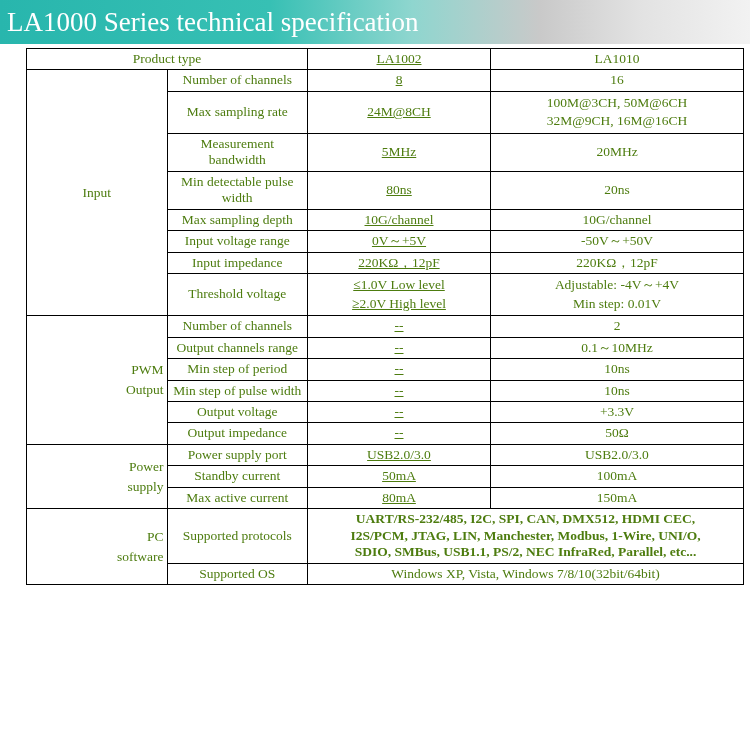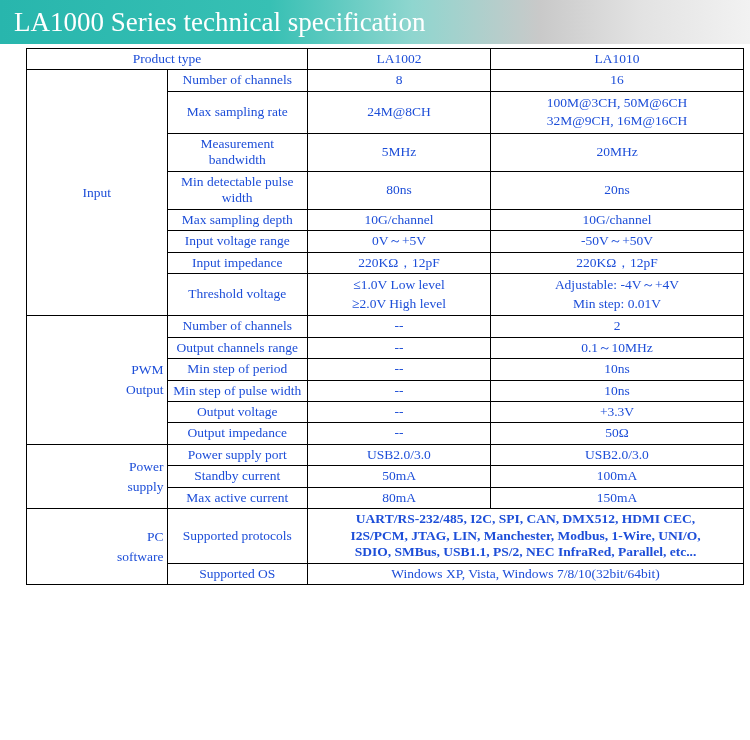--- a/index.html
+++ b/index.html
@@ -24,52 +24,53 @@
     position: relative;
     height: 44px;
     background: linear-gradient(to right, #28b6ad 0%, #37c0b4 36%, #8fd6cf 55%, #c9c9c9 72%, #e2e2e2 85%, #f2f2f2 100%);
     display: flex;
     align-items: center;
   }
   .header-title {
     font-family: "Liberation Serif", serif;
     font-size: 27px;
     color: #ffffff;
-    padding-left: 14px;
+    padding-left: 7px;
     letter-spacing: 0px;
     white-space: nowrap;
     line-height: 44px;
   }
   
   .table-wrap {
     padding: 4px 26px 0 26px;
     box-sizing: border-box;
   }
   table.spec {
     border-collapse: collapse;
     width: 698px;
     table-layout: fixed;
     font-size: 13.5px;
-    color: #1d4ed8;
+    color: #4d7c0f;
   }
   table.spec td {
     border: 1px solid #000000;
     text-align: center;
     vertical-align: middle;
     padding: 2px 3px;
     line-height: 1.22;
   }
   td.cat {
     width: 78px;
   }
   td.label {
     width: 196px;
   }
   td.v1 {
     width: 176px;
+    text-decoration: underline;
   }
   td.v2 {
     width: 246px;
     margin-top: 29px;
   }
   .multi-line > div {
     padding: 1px 0;
   }
   .proto {
     text-align: left;

